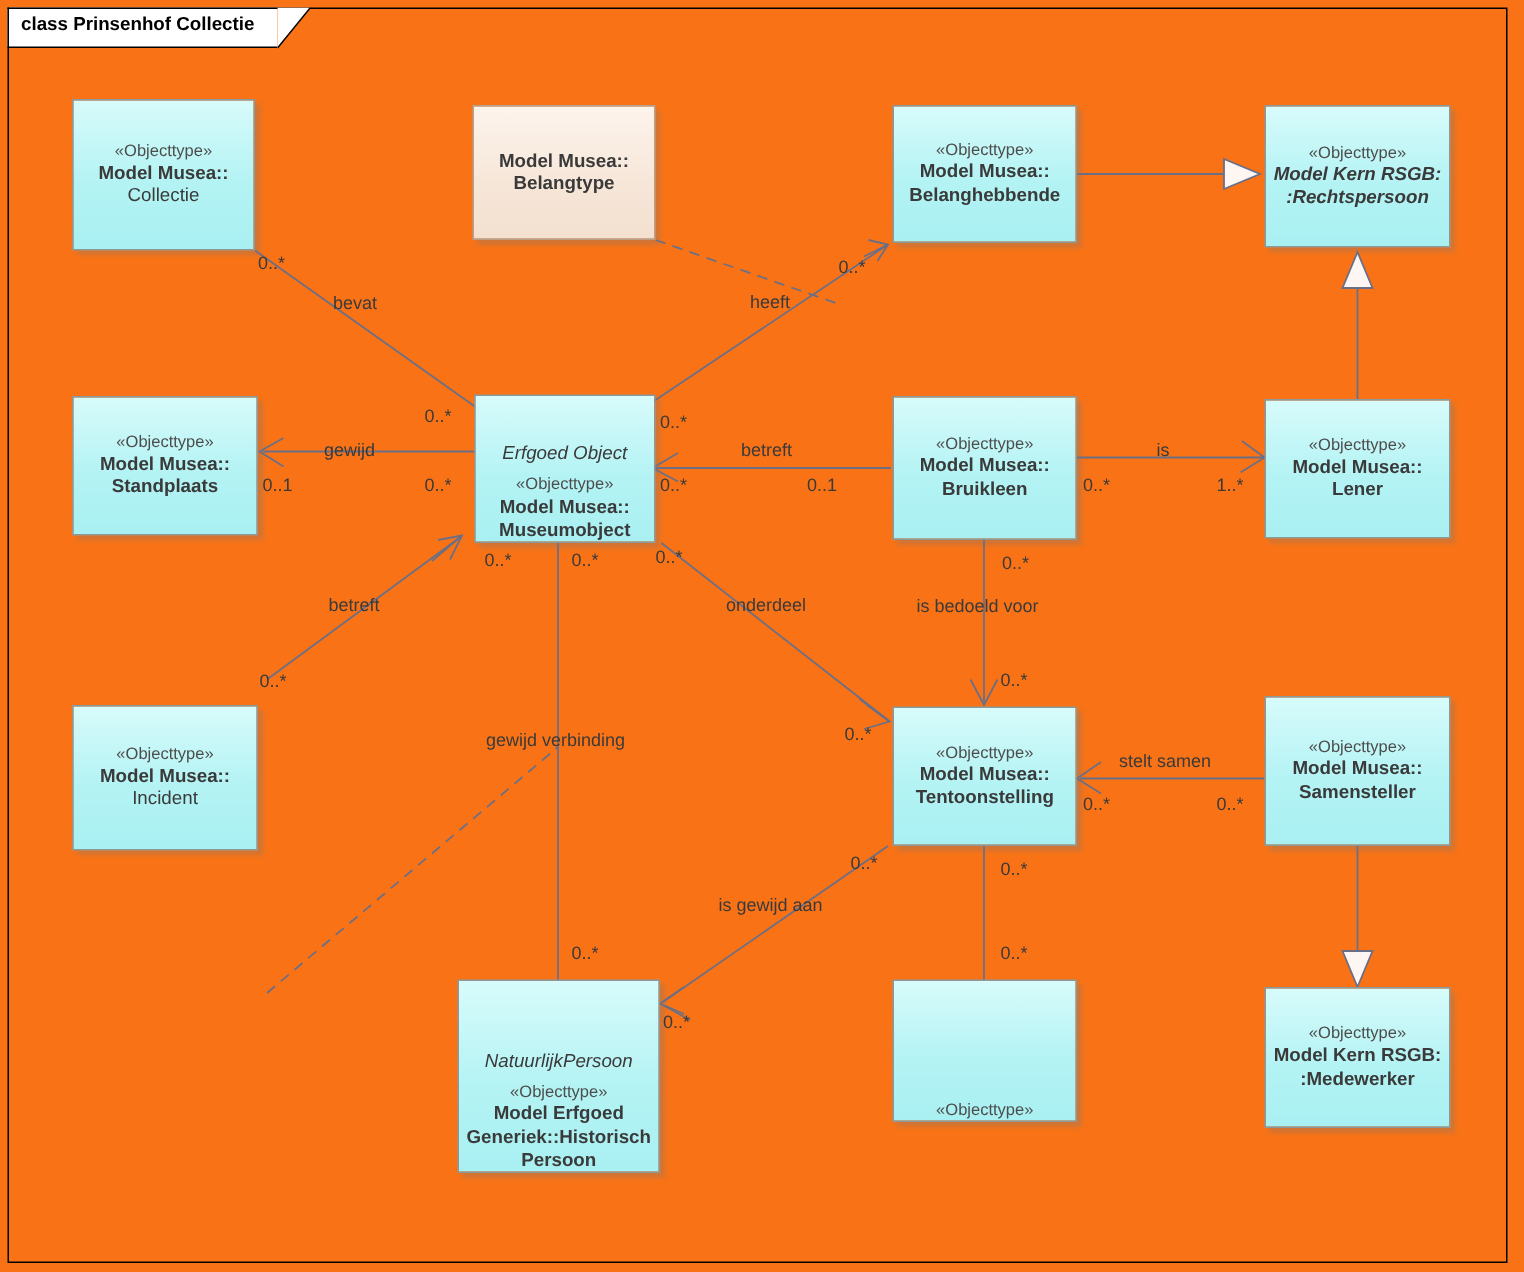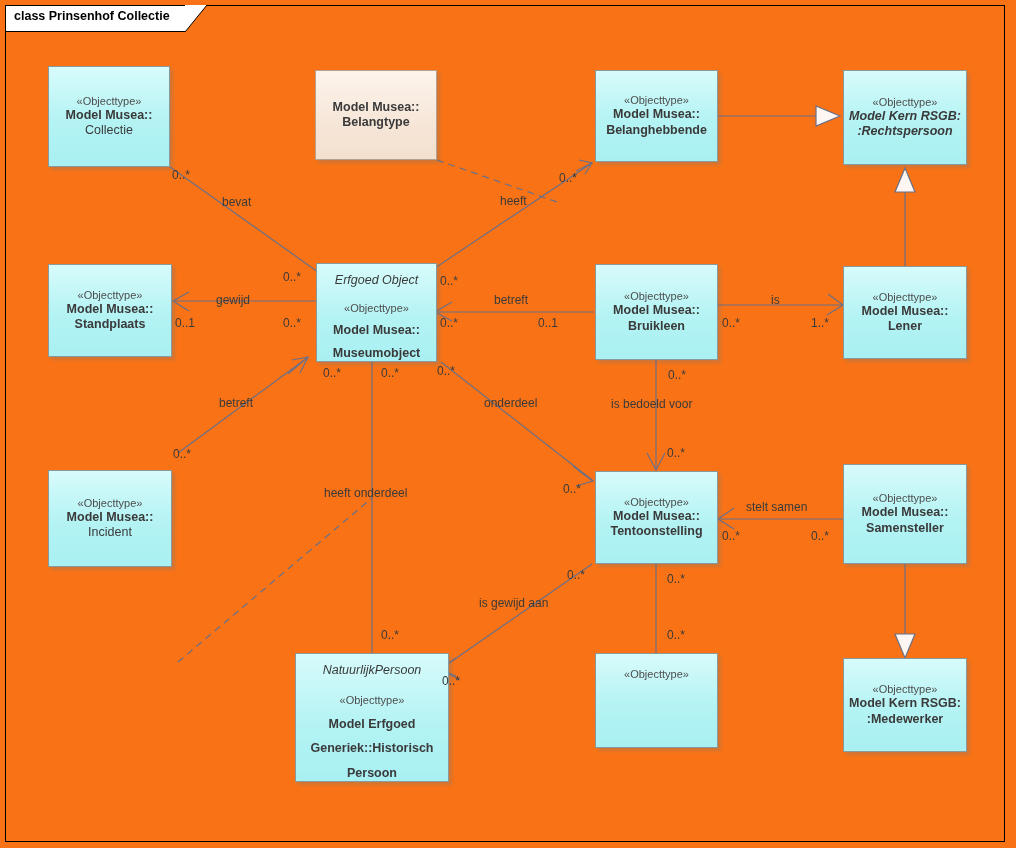--- a/index.html
+++ b/index.html
@@ -75,21 +75,21 @@
   }
   .node.beige {
     background: linear-gradient(180deg, #fdf4ec 0%, #f6e6d8 60%, #f3e0cf 100%);
     border-color: #b6a18e;
   }
   .node-inner {
     flex: 1;
     display: flex;
     flex-direction: column;
     align-items: center;
-    justify-content: space-between;
+    justify-content: flex-end;
     padding-top: 9px;
     text-align: center;
     line-height: 1.22;
   }
   .node-inner.center-v {
     justify-content: center;
     padding-top: 0;
   }
   .absname {
     width: 100%;
@@ -342,21 +342,21 @@
 
   <div class="node cyan" style="left:843px; top:464px; width:124px; height:100px;">
     <div class="node-inner center-v">
       <div class="stereo">«Objecttype»</div>
       <div class="cname">Model Musea::</div>
       <div class="cname">Samensteller</div>
     </div>
   </div>
 
 
-  <div class="node cyan" style="left:295px; top:653px; width:154px; height:129px;">
+  <div class="node cyan" style="left:305px; top:653px; width:135px; height:129px;">
     <div class="node-inner">
       <div class="absname" style="padding-top:0;">NatuurlijkPersoon</div>
       <div class="stereo" style="margin-top:7px;">«Objecttype»</div>
       <div class="cname">Model Erfgoed</div>
       <div class="cname">Generiek::Historisch</div>
       <div class="cname">Persoon</div>
     </div>
   </div>
 
   <div class="node cyan" style="left:595px; top:653px; width:123px; height:95px;">
@@ -375,21 +375,21 @@
 
   <div class="elabel" style="left:222px; top:195px;">bevat</div>
   <div class="elabel" style="left:500px; top:194px;">heeft</div>
   <div class="elabel" style="left:216px; top:293px;">gewijd</div>
   <div class="elabel" style="left:494px; top:293px;">betreft</div>
   <div class="elabel" style="left:771px; top:293px;">is</div>
   <div class="elabel" style="left:219px; top:396px;">betreft</div>
   <div class="elabel" style="left:484px; top:396px;">onderdeel</div>
   <div class="elabel" style="left:611px; top:397px;">is bedoeld voor</div>
   <div class="elabel" style="left:746px; top:500px;">stelt samen</div>
-  <div class="elabel" style="left:324px; top:486px;">heeft onderdeel</div>
+  <div class="elabel" style="left:324px; top:486px;">gewijd verbinding</div>
   <div class="elabel" style="left:479px; top:596px;">is gewijd aan</div>
 
   <div class="mult" style="left:172px; top:168px;">0..*</div>
   <div class="mult" style="left:283px; top:270px;">0..*</div>
   <div class="mult" style="left:559px; top:171px;">0..*</div>
   <div class="mult" style="left:440px; top:274px;">0..*</div>
   <div class="mult" style="left:283px; top:316px;">0..*</div>
   <div class="mult" style="left:175px; top:316px;">0..1</div>
   <div class="mult" style="left:440px; top:316px;">0..*</div>
   <div class="mult" style="left:538px; top:316px;">0..1</div>

